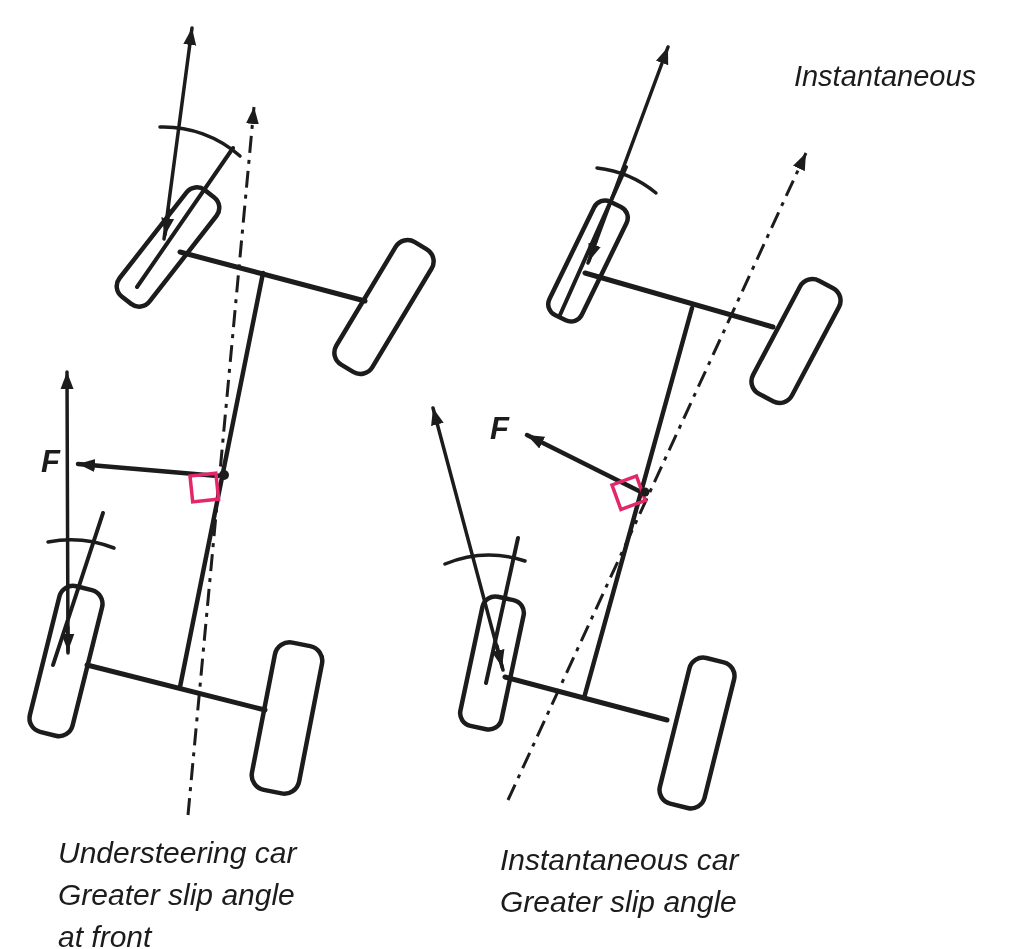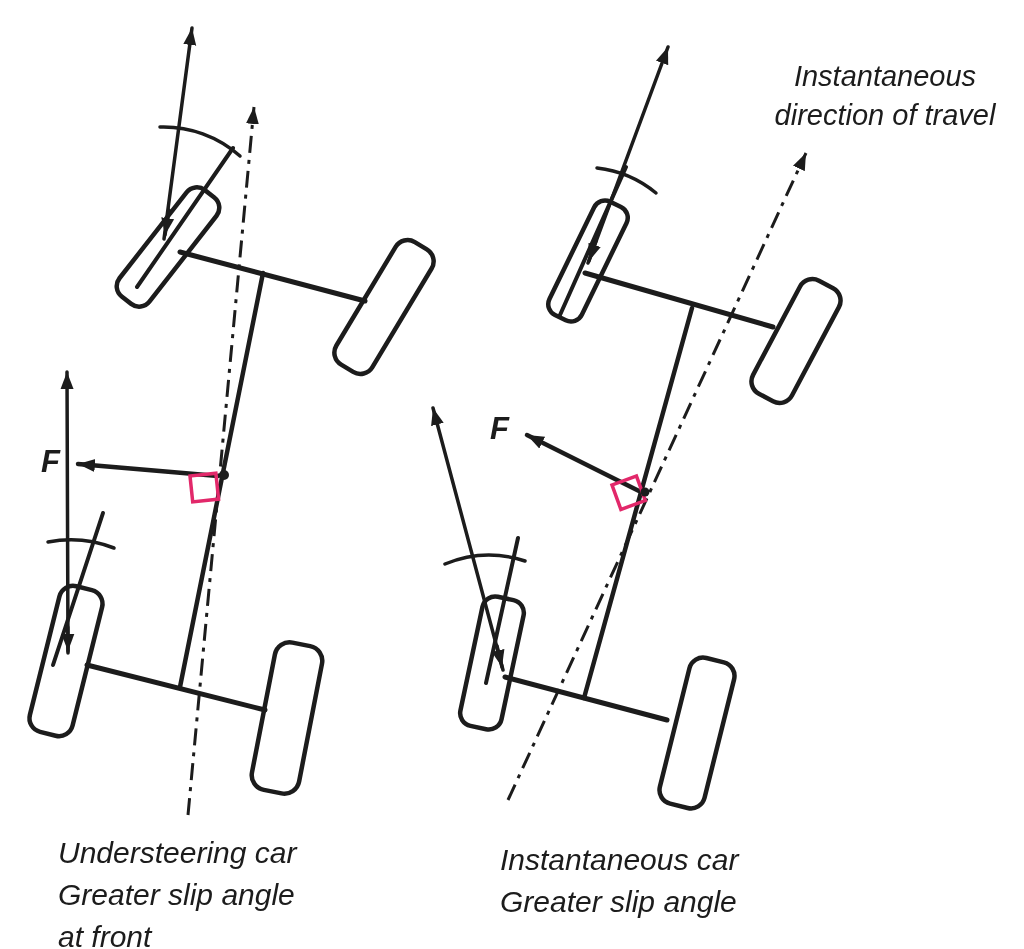--- a/index.html
+++ b/index.html
@@ -164,21 +164,20 @@
       <path class="ink w45" d="M643,478 L527,420" marker-end="url(#ah)"></path>
       <g transform="translate(612,470) rotate(-20)">
         <rect class="pink-square" x="0" y="0" width="26" height="26"></rect>
       </g>
       <circle class="dot" cx="645" cy="477" r="4.5"></circle>
     </g>
   </svg>
 
   <div class="label annotation">
     <div>Instantaneous</div>
-    <div>direction of travel</div>
   </div>
 
   <div class="label force-label force-label-left">F</div>
   <div class="label force-label force-label-right">F</div>
 
   <div class="label caption caption-left">
     <div>Understeering car</div>
     <div>Greater slip angle</div>
     <div>at front</div>
   </div>

